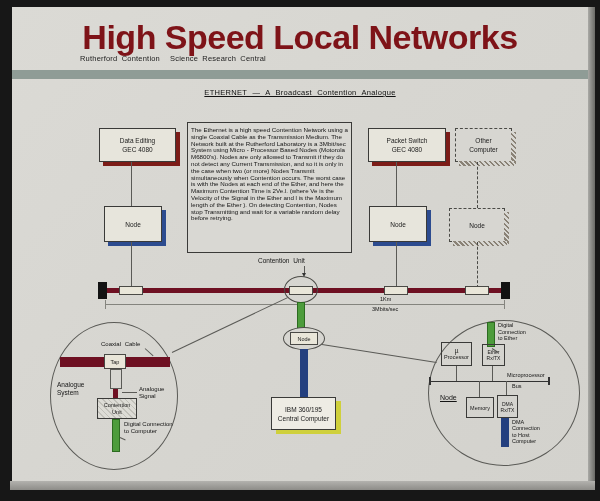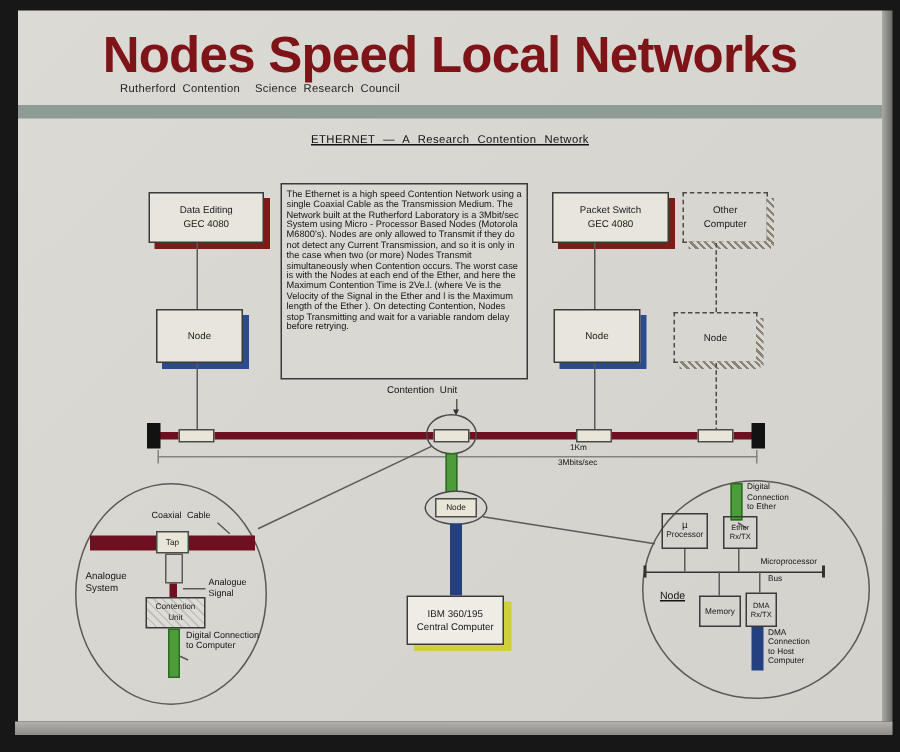--- a/index.html
+++ b/index.html
@@ -73,25 +73,25 @@
   }
   .tri-down{width:0;height:0;border-left:2.5px solid transparent;border-right:2.5px solid transparent;border-top:4px solid #333;}
 </style>
 </head>
 <body>
 
 <div class="a poster"></div>
 <div class="a edge-right"></div>
 <div class="a edge-bottom"></div>
 
-<div class="a title">Nodes Speed Local Networks</div>
+<div class="a title">High Speed Local Networks</div>
 <div class="a subtitle" style="left:80px;top:54px;">Rutherford Contention</div>
-<div class="a subtitle" style="left:170px;top:54px;">Science Research Council</div>
+<div class="a subtitle" style="left:170px;top:54px;">Science Research Central</div>
 <div class="a divider"></div>
-<div class="a section-heading">ETHERNET — A Research Contention Network</div>
+<div class="a section-heading">ETHERNET — A Broadcast Contention Analogue</div>
 
 <div class="a box shadow-red" style="left:99px;top:128px;width:77px;height:34px;">
   <div>Data Editing</div>
   <div>GEC 4080</div>
 </div>
 
 <div class="a desc" style="left:187px;top:122px;width:165px;height:131px;">The Ethernet is a high speed Contention Network using a single Coaxial Cable as the Transmission Medium. The Network built at the Rutherford Laboratory is a 3Mbit/sec System using Micro - Processor Based Nodes (Motorola M6800's). Nodes are only allowed to Transmit if they do not detect any Current Transmission, and so it is only in the case when two (or more) Nodes Transmit simultaneously when Contention occurs. The worst case is with the Nodes at each end of the Ether, and here the Maximum Contention Time is 2Ve.l. (where Ve is the Velocity of the Signal in the Ether and l is the Maximum length of the Ether ). On detecting Contention, Nodes stop Transmitting and wait for a variable random delay before retrying.</div>
 
 <div class="a box shadow-red" style="left:368px;top:128px;width:78px;height:34px;">
   <div>Packet Switch</div>

